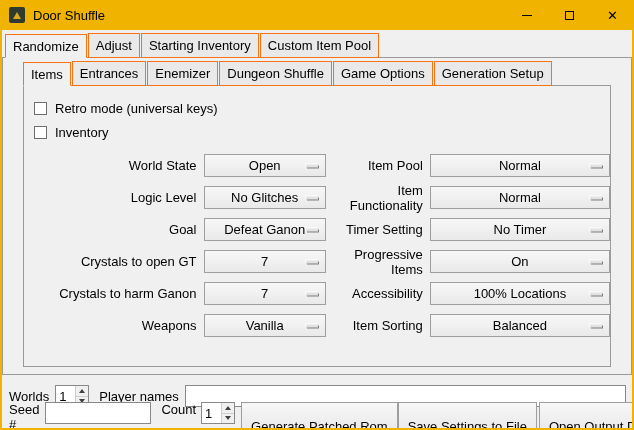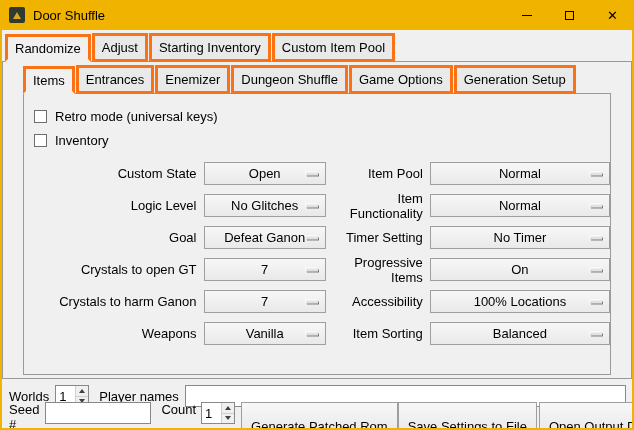--- a/index.html
+++ b/index.html
@@ -27,21 +27,21 @@
   .glyph-min { width:10px; height:0; border-bottom:1px solid #000; }
   .glyph-max { width:9px; height:9px; border:1px solid #000; background:transparent; }
   .glyph-close { font-size:13px; line-height:1; }
   
   .client { position:absolute; left:2px; right:2px; top:30px; bottom:2px; background:#f0f0f0; overflow:hidden; }
   
   .tabs { display:flex; align-items:flex-end; position:relative; z-index:3; margin-bottom:-1px; }
   .outer-tabs { padding:3px 0 0 3px; }
   .inner-tabs { padding:3px 0 0 20px; }
   .tab {
-    border:3px solid #f97316; background:#e9e9e9;
+    border:1px solid #f97316; background:#e9e9e9;
     padding:4px 7px; margin-right:1px; white-space:nowrap;
   }
   .tab.selected {
     background:#f0f0f0; border-bottom-color:#f0f0f0;
     padding-top:4px; padding-bottom:3px;
   }
   .outer-panel {
     border:1px solid #9a9a9a; height:318px; background:#f0f0f0;
     position:relative; z-index:1;
   }
@@ -143,21 +143,21 @@
           <span>Retro mode (universal keys)</span>
         </div>
         <div class="check-row">
           <div class="checkbox"></div>
           <span>Inventory</span>
         </div>
 
         <div class="options">
 
           <div class="dd-row">
-            <span class="dd-label-left">Custom State</span>
+            <span class="dd-label-left">World State</span>
             <div class="dd-btn dd-btn-left">
               <span>Open</span>
               <span class="dd-indicator"></span>
             </div>
             <span class="dd-label-right">Item Pool</span>
             <div class="dd-btn dd-btn-right">
               <span>Normal</span>
               <span class="dd-indicator"></span>
             </div>
           </div>

